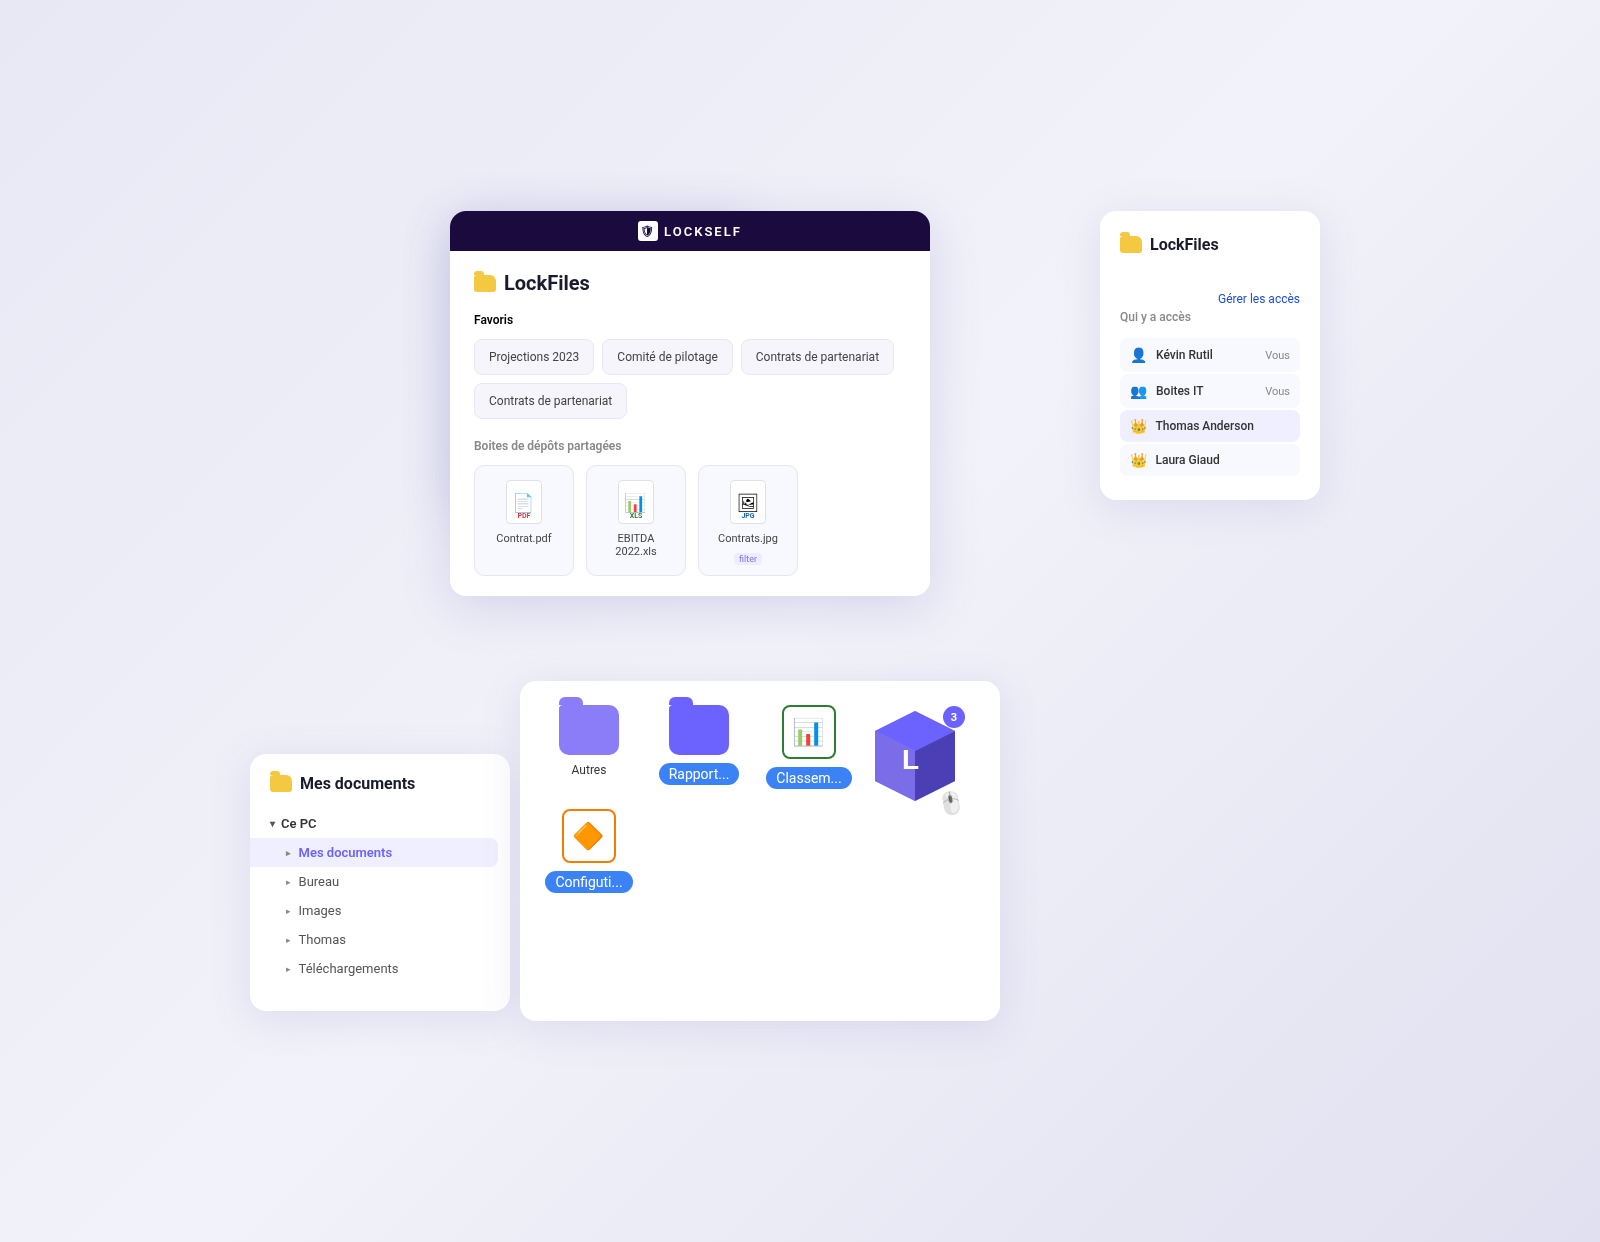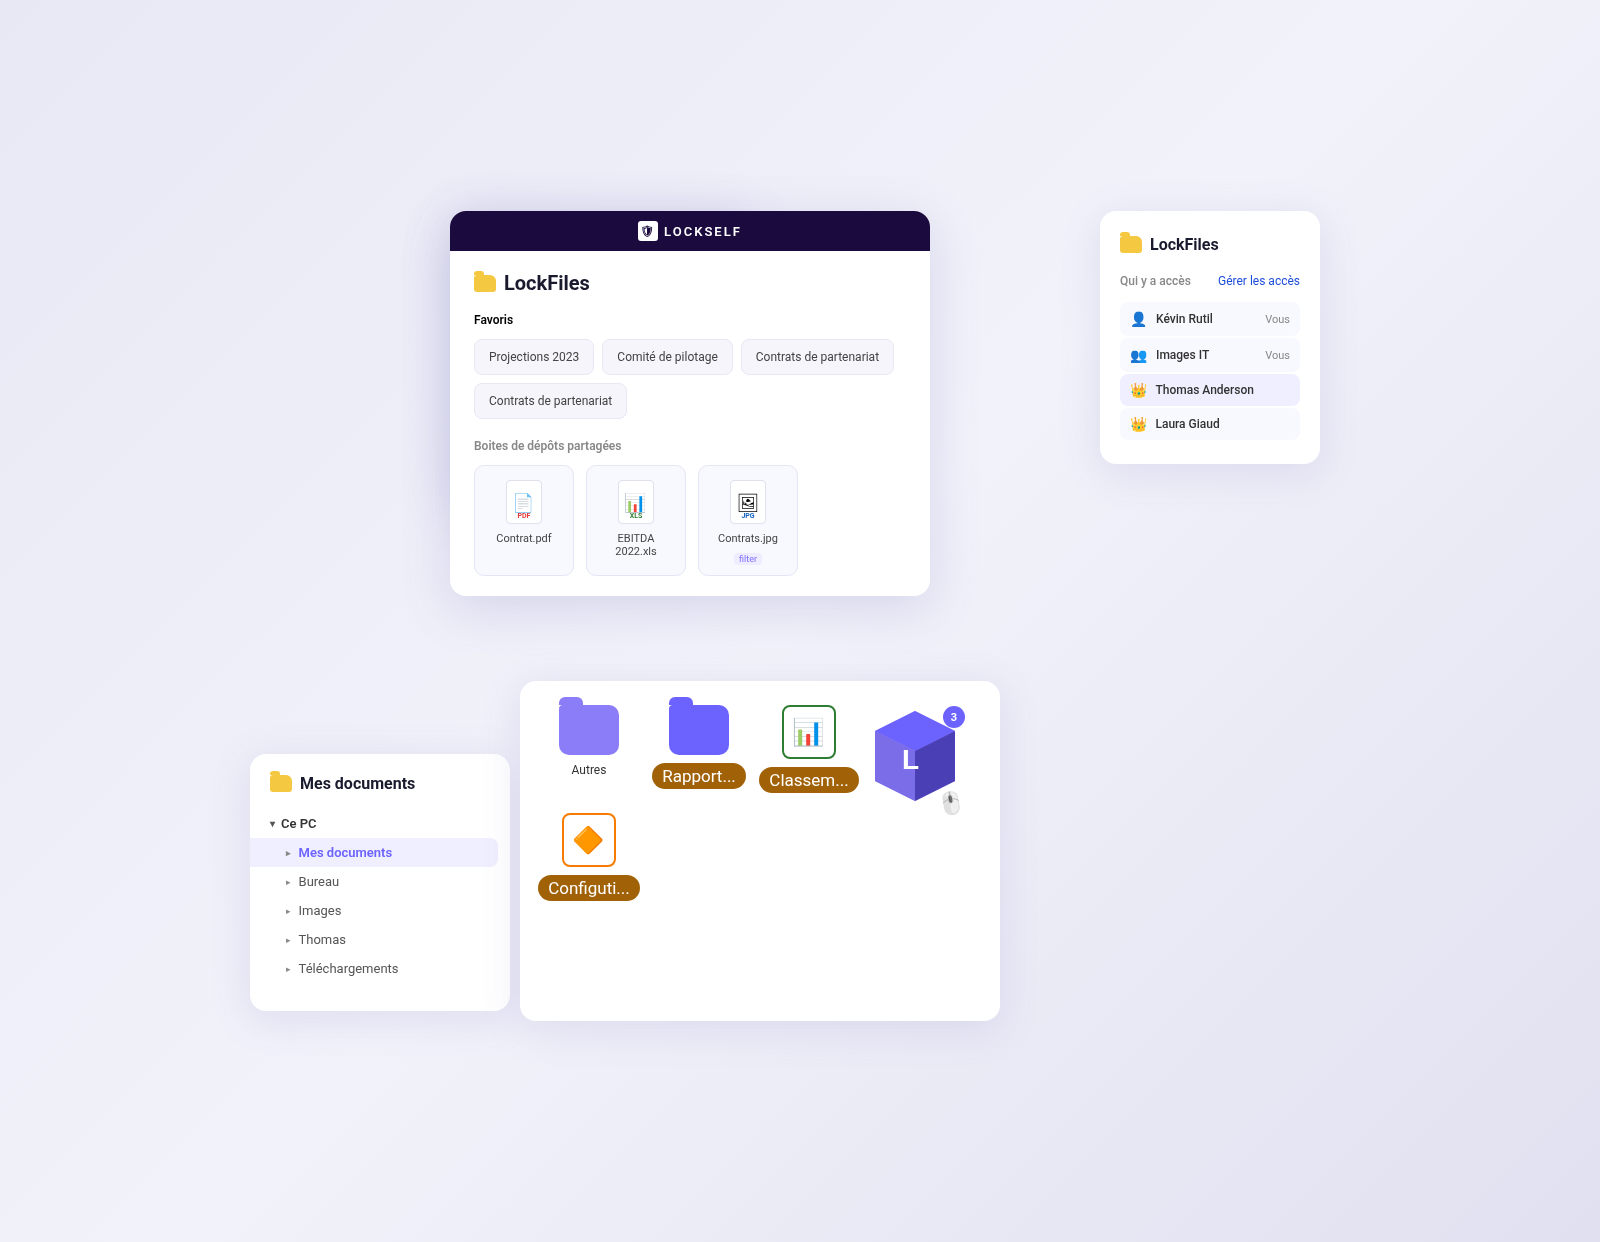--- a/index.html
+++ b/index.html
@@ -47,20 +47,21 @@
     .lockfiles-panel .access-header {
       display: flex;
       justify-content: space-between;
       align-items: center;
       margin-bottom: 14px;
     }
     .lockfiles-panel .access-header .who-label {
       font-size: 12px;
       color: #888;
       font-weight: 500;
+      margin-top: 36px;
     }
     .lockfiles-panel .access-header .manage-link {
       font-size: 12px;
       color: #1d4ed8;
       cursor: pointer;
       text-decoration: none;
     }
     .access-list { display: flex; flex-direction: column; gap: 2px; }
     .access-item {
       display: flex;
@@ -456,22 +457,22 @@
       height: 8px;
       background: #6c63ff;
       border-radius: 6px 6px 0 0;
     }
     .file-item-label {
       font-size: 12px;
       color: #333;
       text-align: center;
     }
     .file-item-badge {
-      font-size: 17px;
-      background: #a16207;
+      font-size: 14px;
+      background: #3b82f6;
       color: #fff;
       padding: 3px 10px;
       border-radius: 20px;
       text-align: center;
     }
     .file-item-xls {
       width: 54px;
       height: 54px;
       background: #fff;
       border: 2px solid #2e7d32;
@@ -626,21 +627,21 @@
       <div class="access-item">
         <div class="user-info">
           <span class="user-icon">👤</span>
           <span class="user-name">Kévin Rutil</span>
         </div>
         <span class="vous-badge">Vous</span>
       </div>
       <div class="access-item">
         <div class="user-info">
           <span class="user-icon">👥</span>
-          <span class="user-name">Images IT</span>
+          <span class="user-name">Boites IT</span>
         </div>
         <span class="vous-badge">Vous</span>
       </div>
       <div class="access-item highlighted">
         <div class="user-info">
           <span class="crown-icon">👑</span>
           <span class="user-name">Thomas Anderson</span>
         </div>
       </div>
       <div class="access-item">

